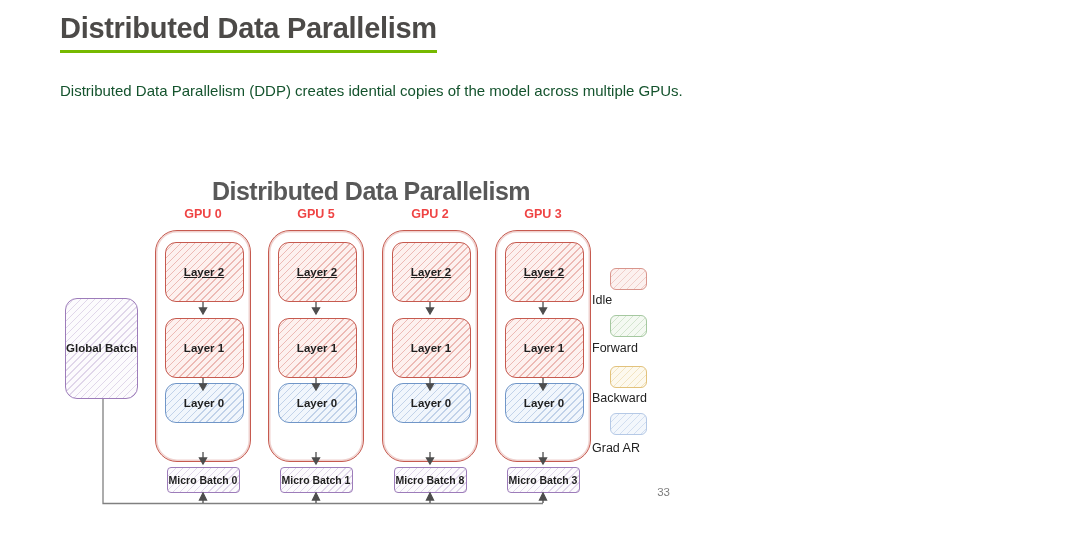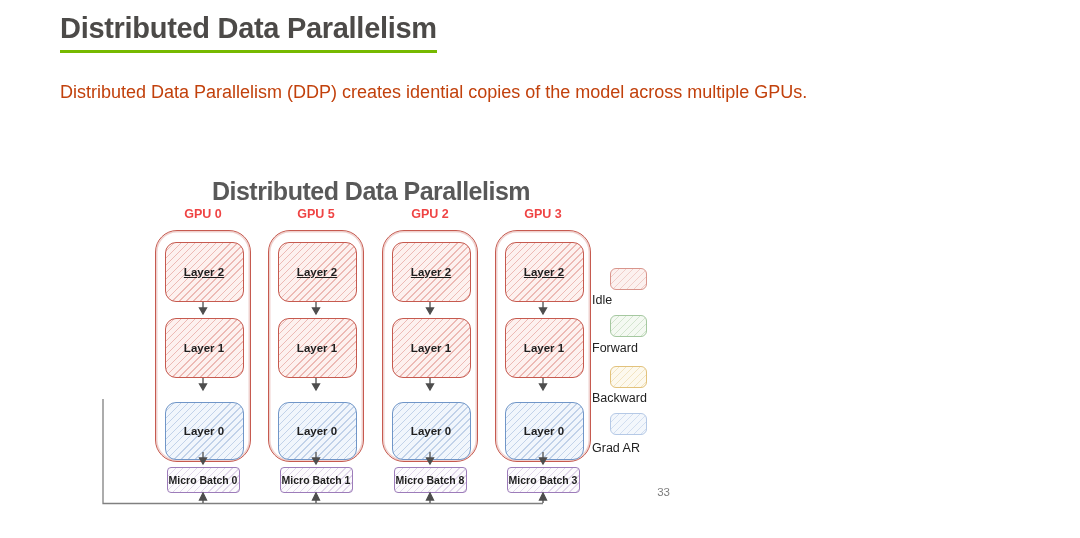--- a/index.html
+++ b/index.html
@@ -3,21 +3,21 @@
 <meta charset="utf-8">
 <style>
   html,body{margin:0;padding:0;background:#fff;}
   .page{position:relative;width:1080px;height:538px;background:#ffffff;overflow:hidden;
         font-family:"Liberation Sans",sans-serif;}
 
   
   .hdr-title{position:absolute;left:60px;top:12px;margin:0;font-size:29px;font-weight:bold;
              color:#4c4a48;letter-spacing:-0.3px;}
   .hdr-underline{position:absolute;left:60px;top:50px;width:377px;height:2.5px;background:#76b900;}
-  .hdr-sub{position:absolute;left:60px;top:82px;margin:0;font-size:18px;color:#c2410c;}
+  .hdr-sub{position:absolute;left:60px;top:82px;margin:0;font-size:15px;color:#14532d;}
 
   
   .dg-title{position:absolute;left:166px;top:177px;width:410px;text-align:center;
             font-size:25px;font-weight:bold;color:#595959;letter-spacing:-0.5px;}
   .gpu-label{position:absolute;top:207px;width:96px;text-align:center;font-size:12.5px;
              font-weight:600;color:#ef4444;}
 
   
   .box{position:absolute;box-sizing:border-box;display:flex;align-items:center;justify-content:center;
        text-align:center;color:#1f1f1f;}
@@ -25,21 +25,21 @@
        background-image:repeating-linear-gradient(135deg,rgba(217,119,110,0.45) 0 1px,transparent 1px 5px);}
   .hatch-blue{border:1.5px solid #7096c8;border-radius:10px;background-color:#f1f6fc;
        background-image:repeating-linear-gradient(135deg,rgba(122,156,205,0.40) 0 1px,transparent 1px 5px);}
   .hatch-purple{border:1.4px solid #9d7cba;background-color:#fcfbfd;
        background-image:repeating-linear-gradient(135deg,rgba(160,130,190,0.30) 0 1px,transparent 1px 5px);}
 
   .gpu-col{position:absolute;top:230px;width:96px;height:232px;box-sizing:border-box;
            border:1.5px solid #c65a4f;border-radius:22px;
            box-shadow:inset 0 0 0 1.5px rgba(198,90,79,0.28);}
   .layer{left:8.5px;width:79px;height:60px;font-size:11.5px;font-weight:600;border-radius:11px;}
-  .lay-t0{top:11px;text-decoration:underline;} .lay-t1{top:87px;} .lay-t2{top:171px;height:58px;}
+  .lay-t0{top:11px;text-decoration:underline;} .lay-t1{top:87px;} .lay-t2{top:152px;height:40px;}
 
   .gbatch{left:65px;top:298px;width:73px;height:101px;border-radius:12px;font-size:11.5px;
           font-weight:600;line-height:1.15;}
   .mbatch{top:467px;width:73px;height:26px;border-radius:4px;font-size:10.5px;font-weight:600;}
 
   
   .lg-box{position:absolute;left:610px;width:37px;height:22px;border-radius:6px;box-sizing:border-box;}
   .lg-red{border:1.3px solid #d9958c;background-color:#fcf1ef;
        background-image:repeating-linear-gradient(135deg,rgba(220,140,130,0.35) 0 1px,transparent 1px 5px);}
   .lg-green{border:1.3px solid #a5c8a0;background-color:#f4f9f2;
@@ -64,20 +64,23 @@
   <div class="hdr-underline"></div>
   <p class="hdr-sub">Distributed Data Parallelism (DDP) creates idential copies of the model across multiple GPUs.</p>
 
   <div class="dg-title">Distributed Data Parallelism</div>
 
   <div class="gpu-label" style="left:155px">GPU 0</div>
   <div class="gpu-label" style="left:268px">GPU 5</div>
   <div class="gpu-label" style="left:382px">GPU 2</div>
   <div class="gpu-label" style="left:495px">GPU 3</div>
 
+  <div class="box hatch-purple gbatch">
+    <span>Global Batch</span>
+  </div>
 
   <div class="gpu-col" style="left:155px">
     <div class="box hatch-red layer lay-t0">Layer 2</div>
     <div class="box hatch-red layer lay-t1">Layer 1</div>
     <div class="box hatch-blue layer lay-t2">Layer 0</div>
   </div>
 
   <div class="gpu-col" style="left:268px">
     <div class="box hatch-red layer lay-t0">Layer 2</div>
     <div class="box hatch-red layer lay-t1">Layer 1</div>

